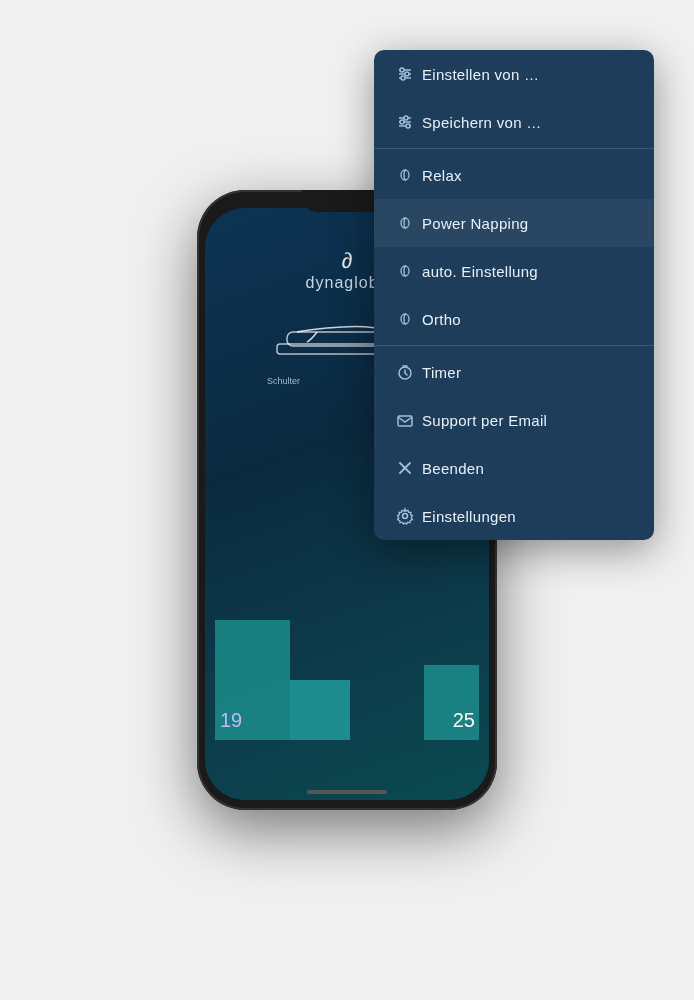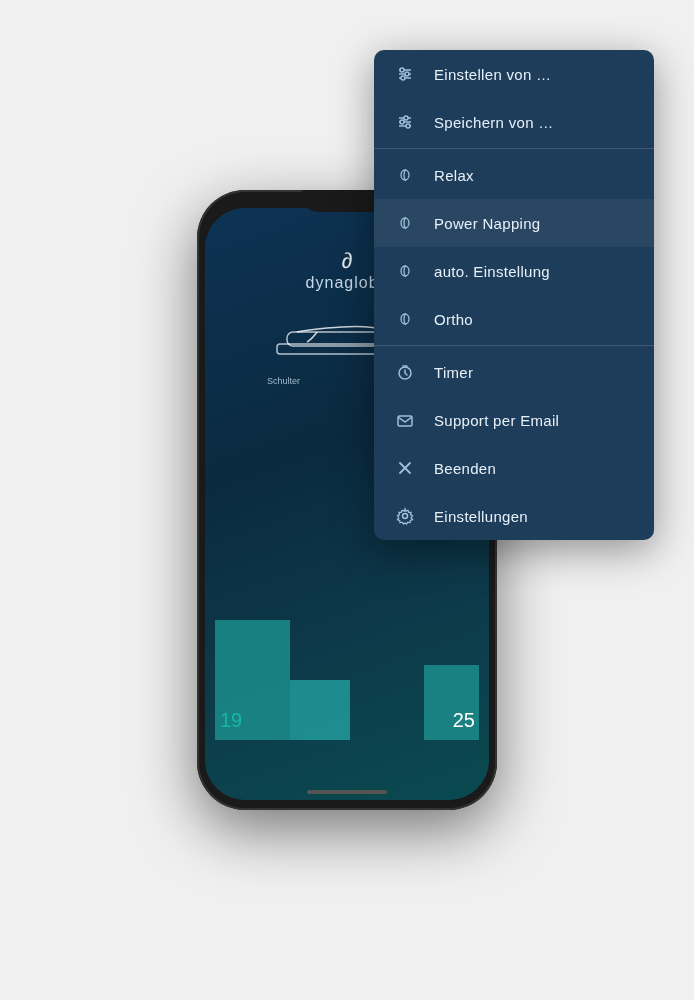--- a/index.html
+++ b/index.html
@@ -152,21 +152,21 @@
       width: 55px;
       height: 75px;
       background: #1b8888;
       opacity: 0.9;
     }
 
     .num-19 {
       position: absolute;
       bottom: 68px;
       left: 15px;
-      color: #14b8a6;
+      color: #c4b5fd;
       font-size: 20px;
       font-weight: 300;
     }
 
     .num-25 {
       position: absolute;
       bottom: 68px;
       right: 14px;
       color: white;
       font-size: 20px;
@@ -186,21 +186,21 @@
       z-index: 100;
     }
 
     .menu-item {
       display: flex;
       align-items: center;
       padding: 13px 20px;
       color: #e8f0f8;
       font-size: 15px;
       cursor: pointer;
-      gap: 18px;
+      gap: 6px;
       transition: background 0.15s;
     }
 
     .menu-item.highlighted {
       background: rgba(255,255,255,0.05);
     }
 
     .menu-divider {
       height: 1px;
       background: rgba(255,255,255,0.15);

